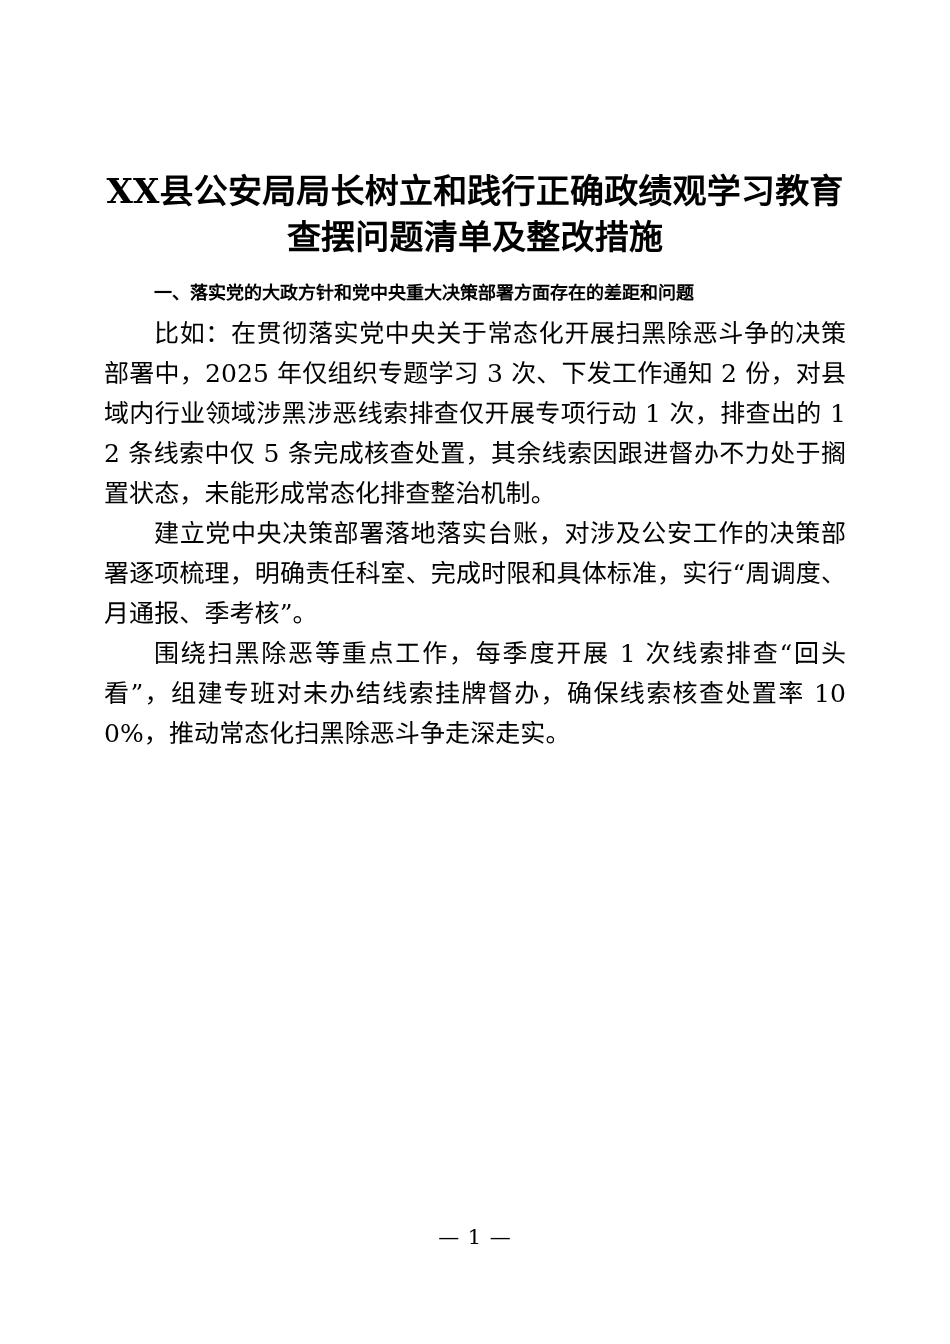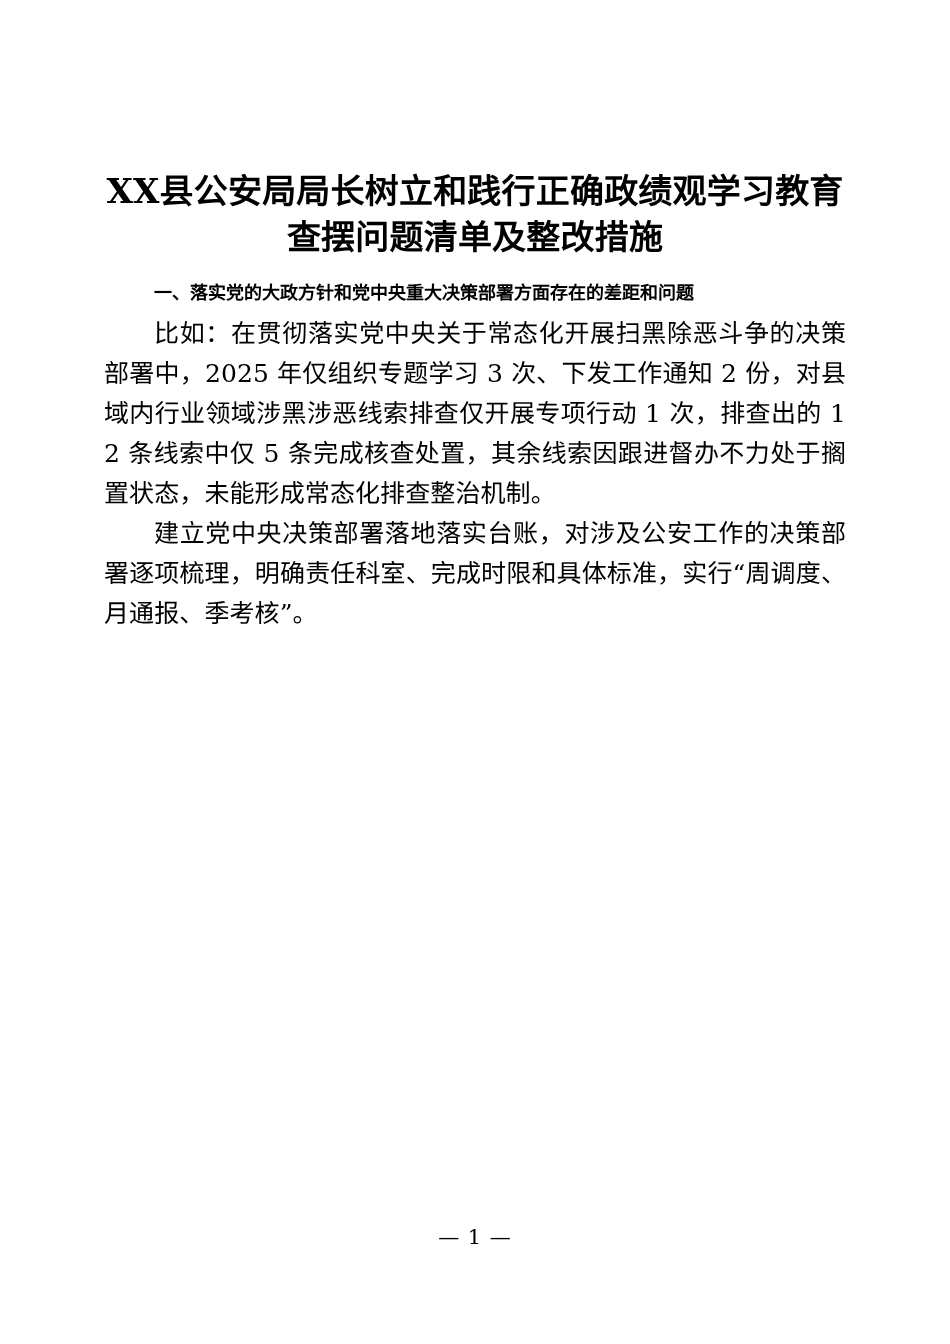--- a/index.html
+++ b/index.html
@@ -108,18 +108,19 @@
 
     <h2 class="section-heading">一、落实党的大政方针和党中央重大决策部署方面存在的差距和问题</h2>
 
 
 
     <p class="para">比如：在贯彻落实党中央关于常态化开展扫黑除恶斗争的决策部署中，2025 年仅组织专题学习 3 次、下发工作通知 2 份，对县域内行业领域涉黑涉恶线索排查仅开展专项行动 1 次，排查出的 12 条线索中仅 5 条完成核查处置，其余线索因跟进督办不力处于搁置状态，未能形成常态化排查整治机制。</p>
 
 
     <p class="para">建立党中央决策部署落地落实台账，对涉及公安工作的决策部署逐项梳理，明确责任科室、完成时限和具体标准，实行“周调度、月通报、季考核”。</p>
 
+    <p class="para">围绕扫黑除恶等重点工作，每季度开展 1 次线索排查“回头看”，组建专班对未办结线索挂牌督办，确保线索核查处置率 100%，推动常态化扫黑除恶斗争走深走实。</p>
 
   </div>
 
   <div class="page-footer">— 1 —</div>
 
 </div>
 
 </body></html>

